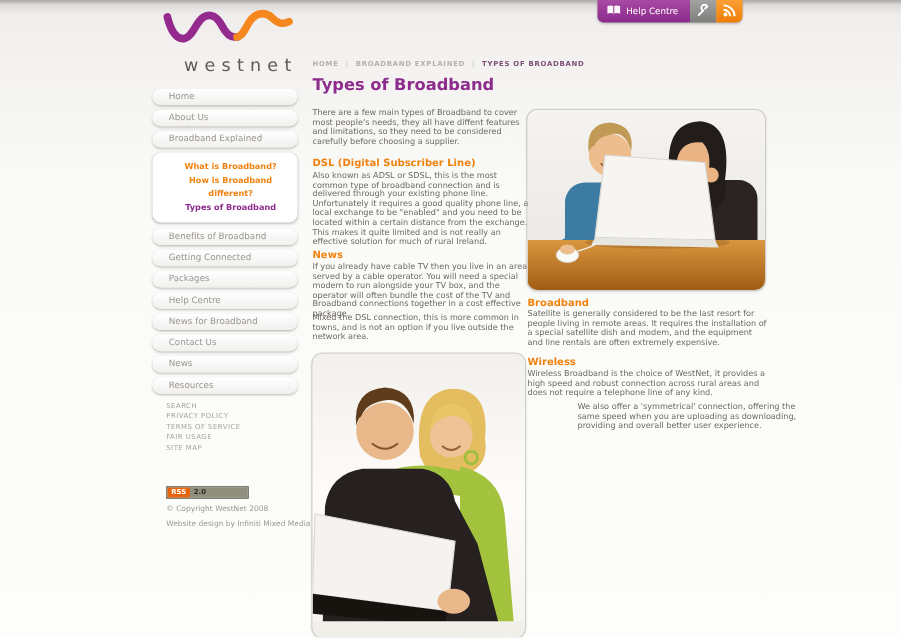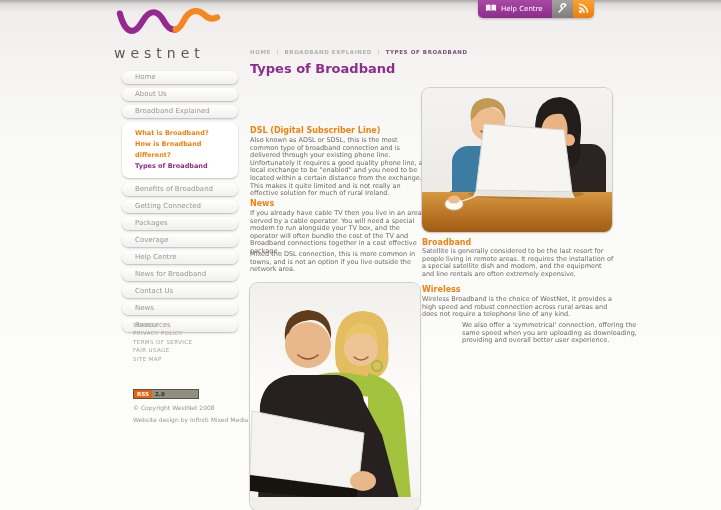--- a/index.html
+++ b/index.html
@@ -3,21 +3,21 @@
 <meta charset="utf-8">
 <style>
   * { margin:0; padding:0; box-sizing:border-box; }
   html,body { width:721px; height:510px; }
   body { font-family:"DejaVu Sans", sans-serif; }
 
   .page { position:relative; width:721px; height:510px; overflow:hidden;
     background:linear-gradient(180deg,#a9a8a7 0px,#dddcdb 4px,#efeeec 12px,#f4f3f1 60px,#fafaf8 150px,#fdfdfc 100%); }
 
   
-  .logo { position:absolute; left:114px; top:6px; width:124px; text-align:left; cursor:pointer; }
+  .logo { position:absolute; left:114px; top:6px; width:124px; text-align:right; cursor:pointer; }
   .logo-text { font-size:14px; letter-spacing:5px; color:#5d5955; margin-top:1px; }
 
   .hc { position:absolute; left:478px; top:0; height:18px; display:flex; font-size:7px;
         filter:drop-shadow(0 1px 1px rgba(0,0,0,.25)); }
   .hc-main { background:linear-gradient(#a849a4,#8b2b8b); color:#fff; display:flex; align-items:center;
         gap:4px; padding:0 9px 0 7px; border-radius:0 0 0 5px; }
   .hc-seg { width:21px; display:flex; align-items:center; justify-content:center; }
   .hc-tools { background:linear-gradient(#a3a3a2,#7e7d7c); }
   .hc-rss { background:linear-gradient(#fba033,#ef7d0a); border-radius:0 0 5px 0; }
 
@@ -28,21 +28,21 @@
   .crumbs .current { color:#7b4e78; }
 
   
   .sidebar { position:absolute; left:122px; top:71px; width:116px; }
   .pill { display:block; height:13px; line-height:13px; border-radius:7px; margin-bottom:4px;
         background:linear-gradient(#ffffff,#f1f0ee); box-shadow:0 1px 2px rgba(110,105,100,.45);
         color:#9a9692; font-size:7px; padding-left:13px; text-decoration:none; cursor:pointer; }
   .subbox { background:#fff; border-radius:7px; box-shadow:0 1px 2px rgba(110,105,100,.4);
         padding:6px 4px 6px 13px; margin:1px 0 5px 0; }
   .subbox a { display:block; font-size:6.5px; font-weight:bold; line-height:11px;
-        text-decoration:none; cursor:pointer; }
+        text-decoration:none; cursor:pointer;text-align:center; }
   .subbox a.orange { color:#ef820f; }
   .subbox a.purple { color:#8d2c8d; }
 
   .foot-links { position:absolute; left:133px; top:321px; }
   .foot-links a { display:block; font-size:5.5px; letter-spacing:.4px; color:#a6a29d;
         line-height:8.4px; text-decoration:none; cursor:pointer; }
 
   .badge { position:absolute; left:133px; top:389px; height:10px; display:flex;
         border:1px solid #55544a; font-size:5.5px; font-weight:bold; cursor:pointer; }
   .badge-left { background:#e8640c; color:#fff; width:18px; display:flex; align-items:center; justify-content:center; }
@@ -130,21 +130,20 @@
     <a class="pill">About Us</a>
     <a class="pill">Broadband Explained</a>
     <div class="subbox">
       <a class="orange">What is Broadband?</a>
       <a class="orange">How is Broadband different?</a>
       <a class="purple">Types of Broadband</a>
     </div>
     <a class="pill">Benefits of Broadband</a>
     <a class="pill">Getting Connected</a>
     <a class="pill">Packages</a>
-    <a class="pill">Coverage</a>
     <a class="pill">Help Centre</a>
     <a class="pill">News for Broadband</a>
     <a class="pill">Contact Us</a>
     <a class="pill">News</a>
     <a class="pill">Resources</a>
   </div>
 
   <div class="foot-links">
     <a>SEARCH</a>
     <a>PRIVACY POLICY</a>
@@ -155,20 +154,21 @@
 
   <div class="badge">
     <span class="badge-left">RSS</span>
     <span class="badge-right">2.0</span>
   </div>
 
   <div class="copyright">© Copyright WestNet 2008</div>
   <div class="credit">Website design by Infiniti Mixed Media</div>
 
   <h1 class="page-title">Types of Broadband</h1>
+  <p class="para intro">There are a few main types of Broadband to cover most people's needs, they all have diffent features and limitations, so they need to be considered carefully before choosing a supplier.</p>
 
   <h2 class="h-orange dsl-h">DSL (Digital Subscriber Line)</h2>
   <p class="para dsl-b">Also known as ADSL or SDSL, this is the most common type of broadband connection and is delivered through your existing phone line. Unfortunately it requires a good quality phone line, a local exchange to be "enabled" and you need to be located within a certain distance from the exchange. This makes it quite limited and is not really an effective solution for much of rural Ireland.</p>
 
   <h2 class="h-orange cable-h">News</h2>
   <p class="para cable-p1">If you already have cable TV then you live in an area served by a cable operator. You will need a special modem to run alongside your TV box, and the operator will often bundle the cost of the TV and Broadband connections together in a cost effective package.</p>
   <p class="para cable-p2">Mixed the DSL connection, this is more common in towns, and is not an option if you live outside the network area.</p>
 
   <h2 class="h-orange sat-h">Broadband</h2>
   <p class="para sat-b">Satellite is generally considered to be the last resort for people living in remote areas. It requires the installation of a special satellite dish and modem, and the equipment and line rentals are often extremely expensive.</p>

